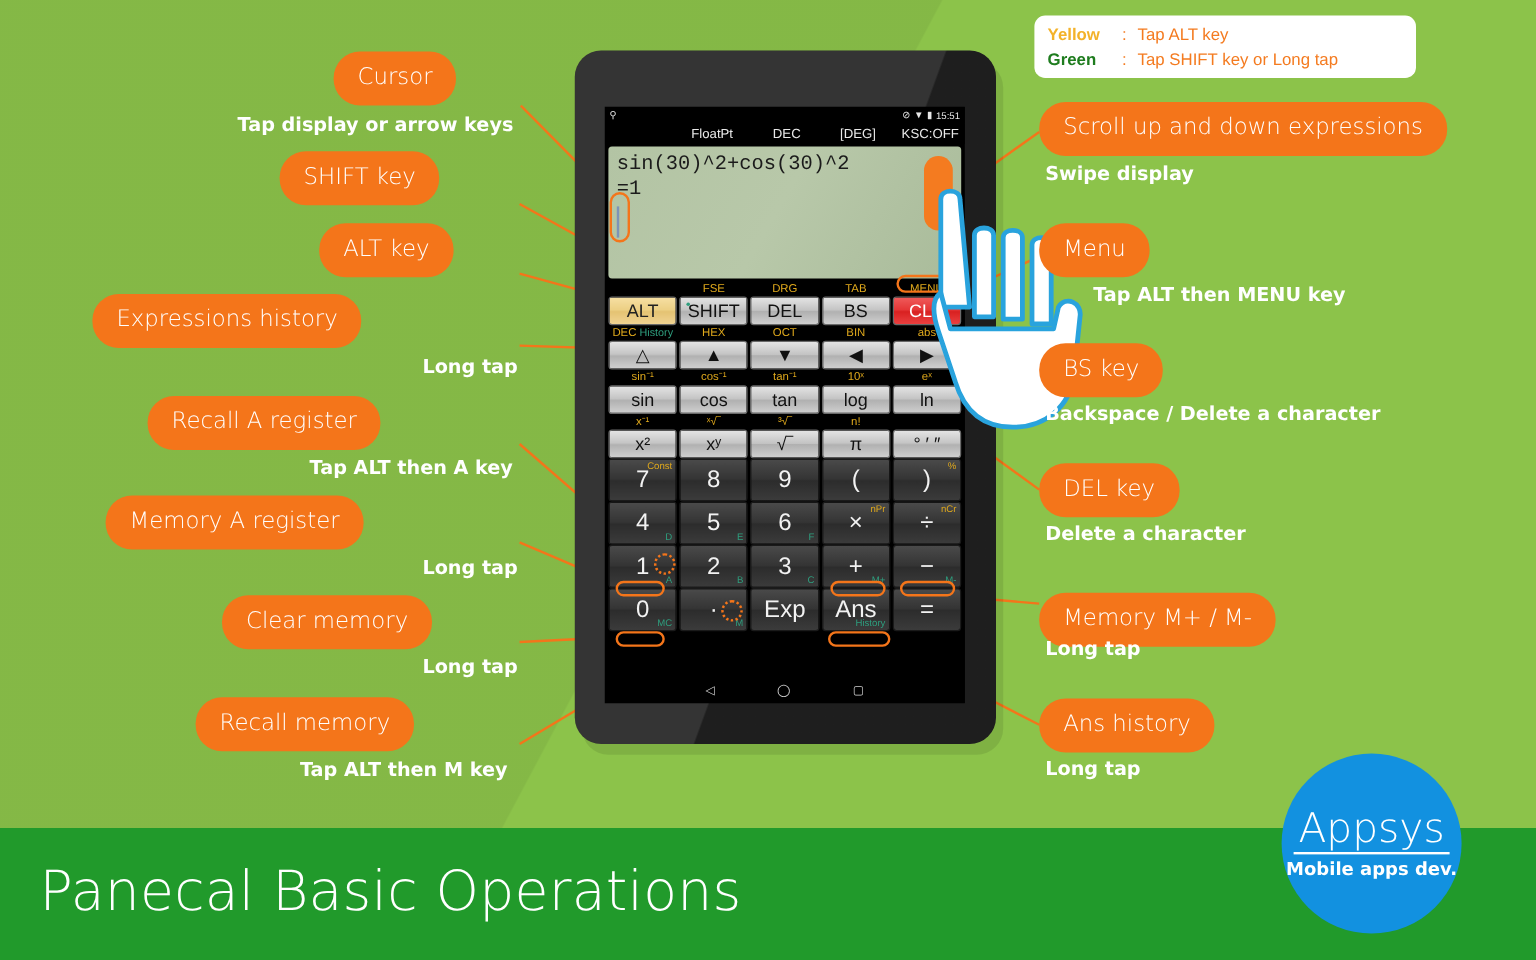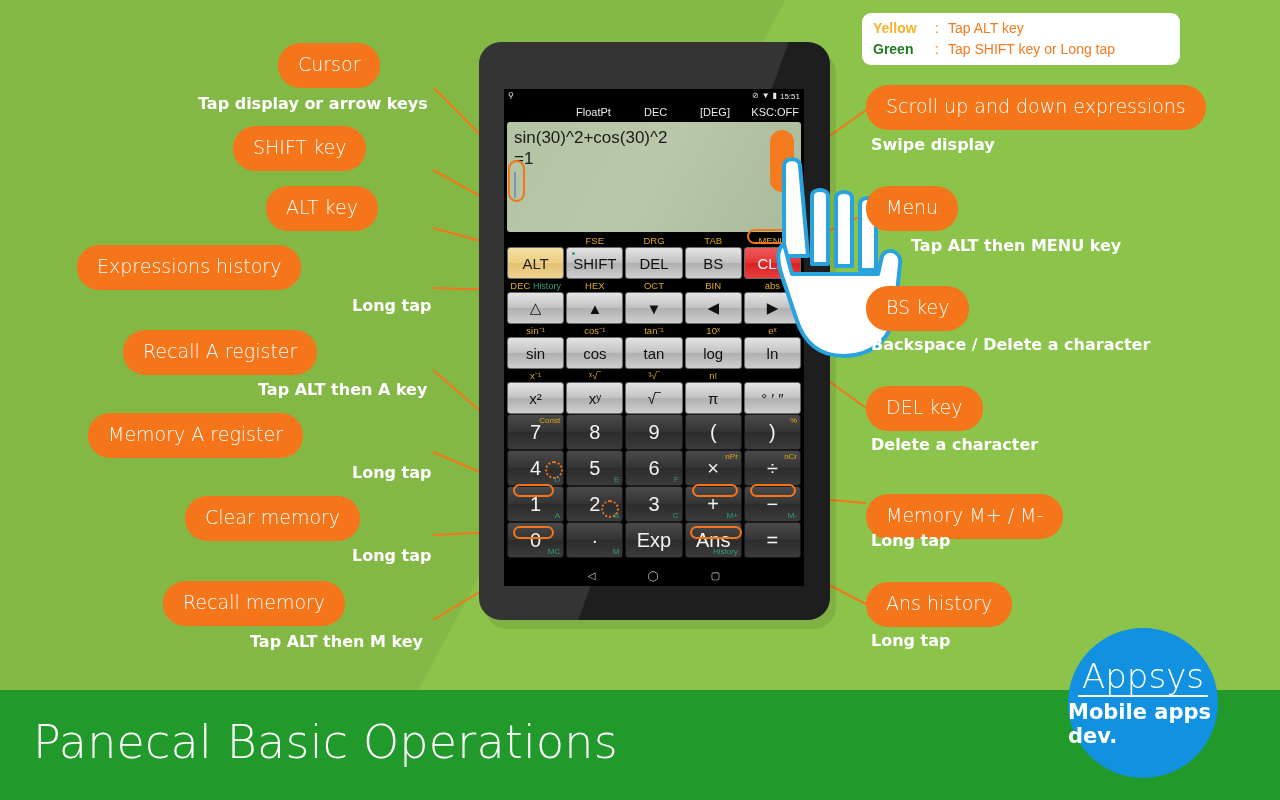--- a/index.html
+++ b/index.html
@@ -94,21 +94,21 @@
   
   .lcd {
     position: relative;
     margin: 2px 3px 0 3px;
     height: 110px;
     background: linear-gradient(120deg,#b3c4a4 0%, #b8c8a9 48%, #a9bb9a 100%);
     border-radius: 3px;
     padding: 5px 7px;
     overflow: hidden;
   }
-  .lcd-line { font-size: 17px; color: #1b1b1b; line-height: 21px; font-family: Liberation Sans, sans-serif; white-space: nowrap;}
+  .lcd-line { font-size: 17px; color: #1b1b1b; line-height: 21px; font-family: Liberation Mono, monospace; white-space: nowrap;}
   .lcd-caret {
     position: absolute; left: 7px; top: 50px;
     width: 2px; height: 26px; background: #7d93b8;
   }
   .scroll-thumb {
     position: absolute; right: 7px; top: 8px;
     width: 24px; height: 62px; border-radius: 12px;
     background: #f47b20;
   }
 
@@ -116,21 +116,21 @@
   .keypad { position: absolute; left: 0; right: 0; top: 145px; bottom: 20px; background: #000; padding: 0 2px; }
   .krow { display: flex; width: 100%; }
   .kcell { position: relative; flex: 1; padding: 0 1px; }
   .alt-label {
     text-align: center; font-size: 9.5px; color: #e0a91c;
     height: 13px; line-height: 13px; font-family: "Liberation Sans", sans-serif;
     white-space: nowrap; overflow: visible;
   }
   .key {
     position: relative;
-    height: 32px; border-radius: 3px;
+    height: 24px; border-radius: 3px;
     display: flex; align-items: center; justify-content: center;
     color: #111; font-size: 15px;
     background: linear-gradient(180deg,#e4e4e4 0%,#c3c3c3 48%,#b0b0b0 52%,#cfcfcf 100%);
     border: 1px solid #6a6a6a;
   }
   .key.dark {
     background: linear-gradient(180deg,#4a4a4a 0%,#343434 48%,#2c2c2c 52%,#3b3b3b 100%);
     color: #f2f2f2; border: 1px solid #1a1a1a;
     height: 36px; font-size: 20px;
   }
@@ -195,21 +195,21 @@
     width: 150px; height: 150px; border-radius: 50%;
     background: #1291e0;
     display: flex; flex-direction: column; align-items: center; justify-content: center;
   }
   .badge-main {
     color: #ffffff; font-size: 34px; font-weight: 300;
     font-family: "DejaVu Sans", sans-serif; line-height: 36px;
     border-bottom: 2px solid #ffffff; padding: 0 4px 1px 4px;
   }
   .badge-sub {
-    color: #ffffff; font-size: 21px; font-weight: bold;
+    color: #ffffff; font-size: 15px; font-weight: bold;
     font-family: "DejaVu Sans", sans-serif; margin-top: 3px;
   }
 
   
   .hl { position: absolute; border: 2px solid #f4751a; pointer-events: none; }
   .hl.circle { border-radius: 50%; border-style: dotted; }
   .hl.oval { border-radius: 9px; }
 </style>
 </head>
 <body>

